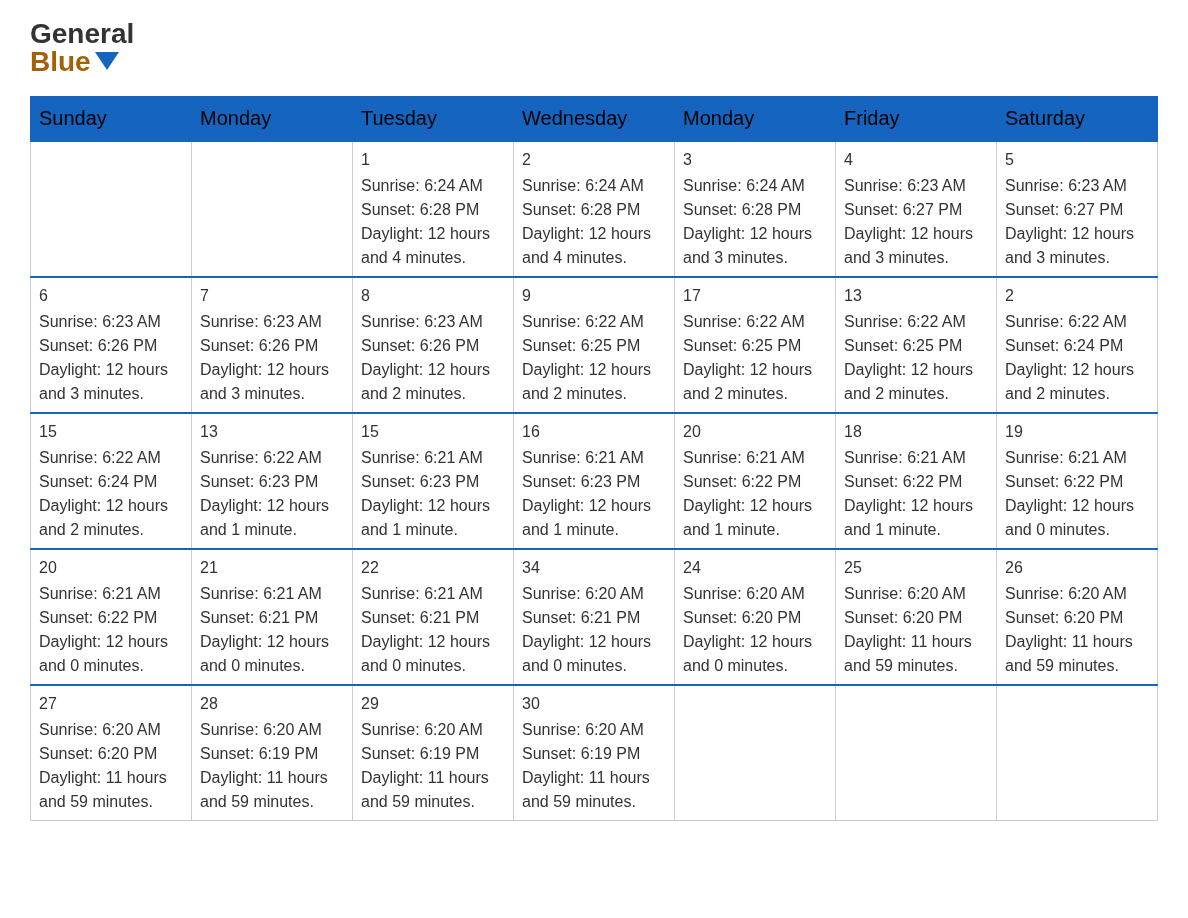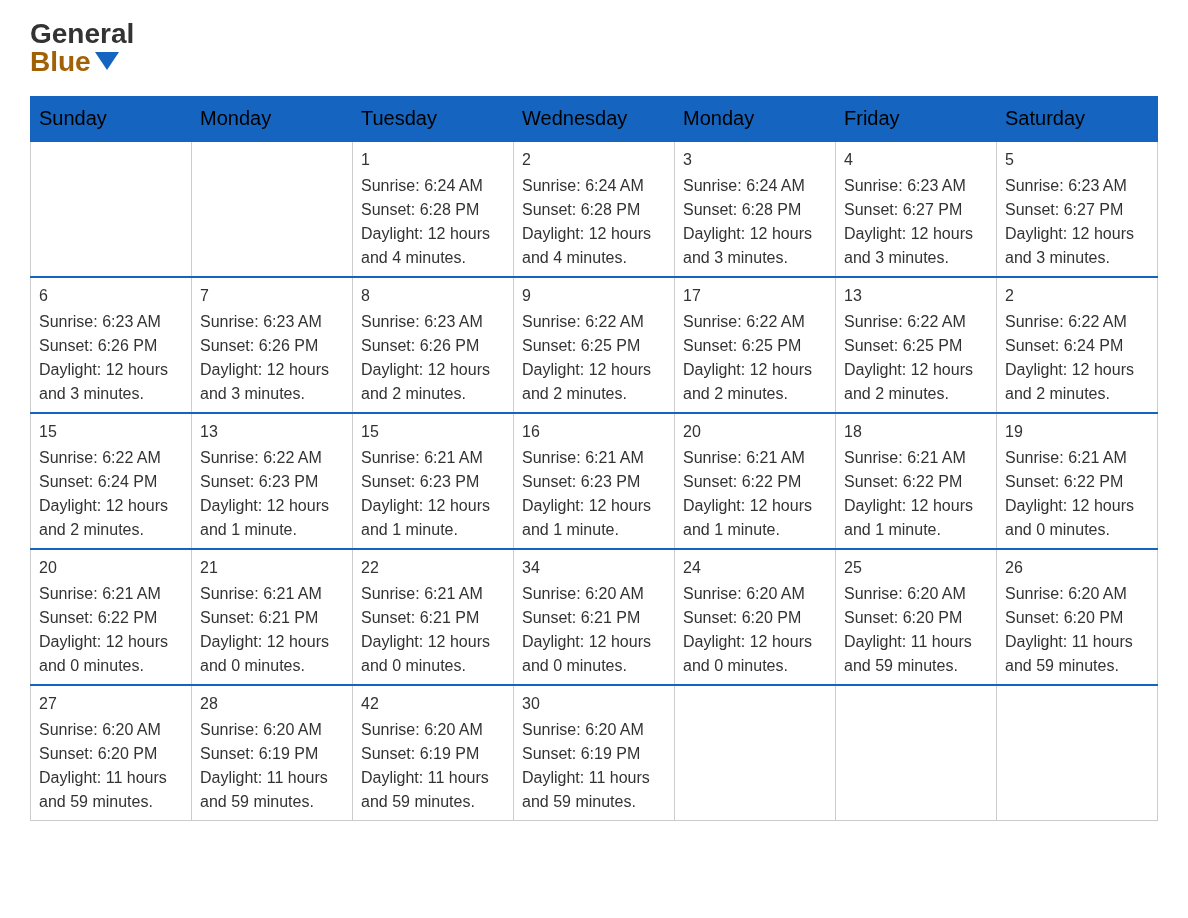--- a/index.html
+++ b/index.html
@@ -328,21 +328,21 @@
 and 59 minutes.</div>
         </td>
         <td>
           <span class="day-number">28</span>
           <div class="day-info" style="white-space: pre-line;">Sunrise: 6:20 AM
 Sunset: 6:19 PM
 Daylight: 11 hours
 and 59 minutes.</div>
         </td>
         <td>
-          <span class="day-number">42</span>
+          <span class="day-number">29</span>
           <div class="day-info" style="white-space: pre-line;">Sunrise: 6:20 AM
 Sunset: 6:19 PM
 Daylight: 11 hours
 and 59 minutes.</div>
         </td>
         <td>
           <span class="day-number">30</span>
           <div class="day-info" style="white-space: pre-line;">Sunrise: 6:20 AM
 Sunset: 6:19 PM
 Daylight: 11 hours

